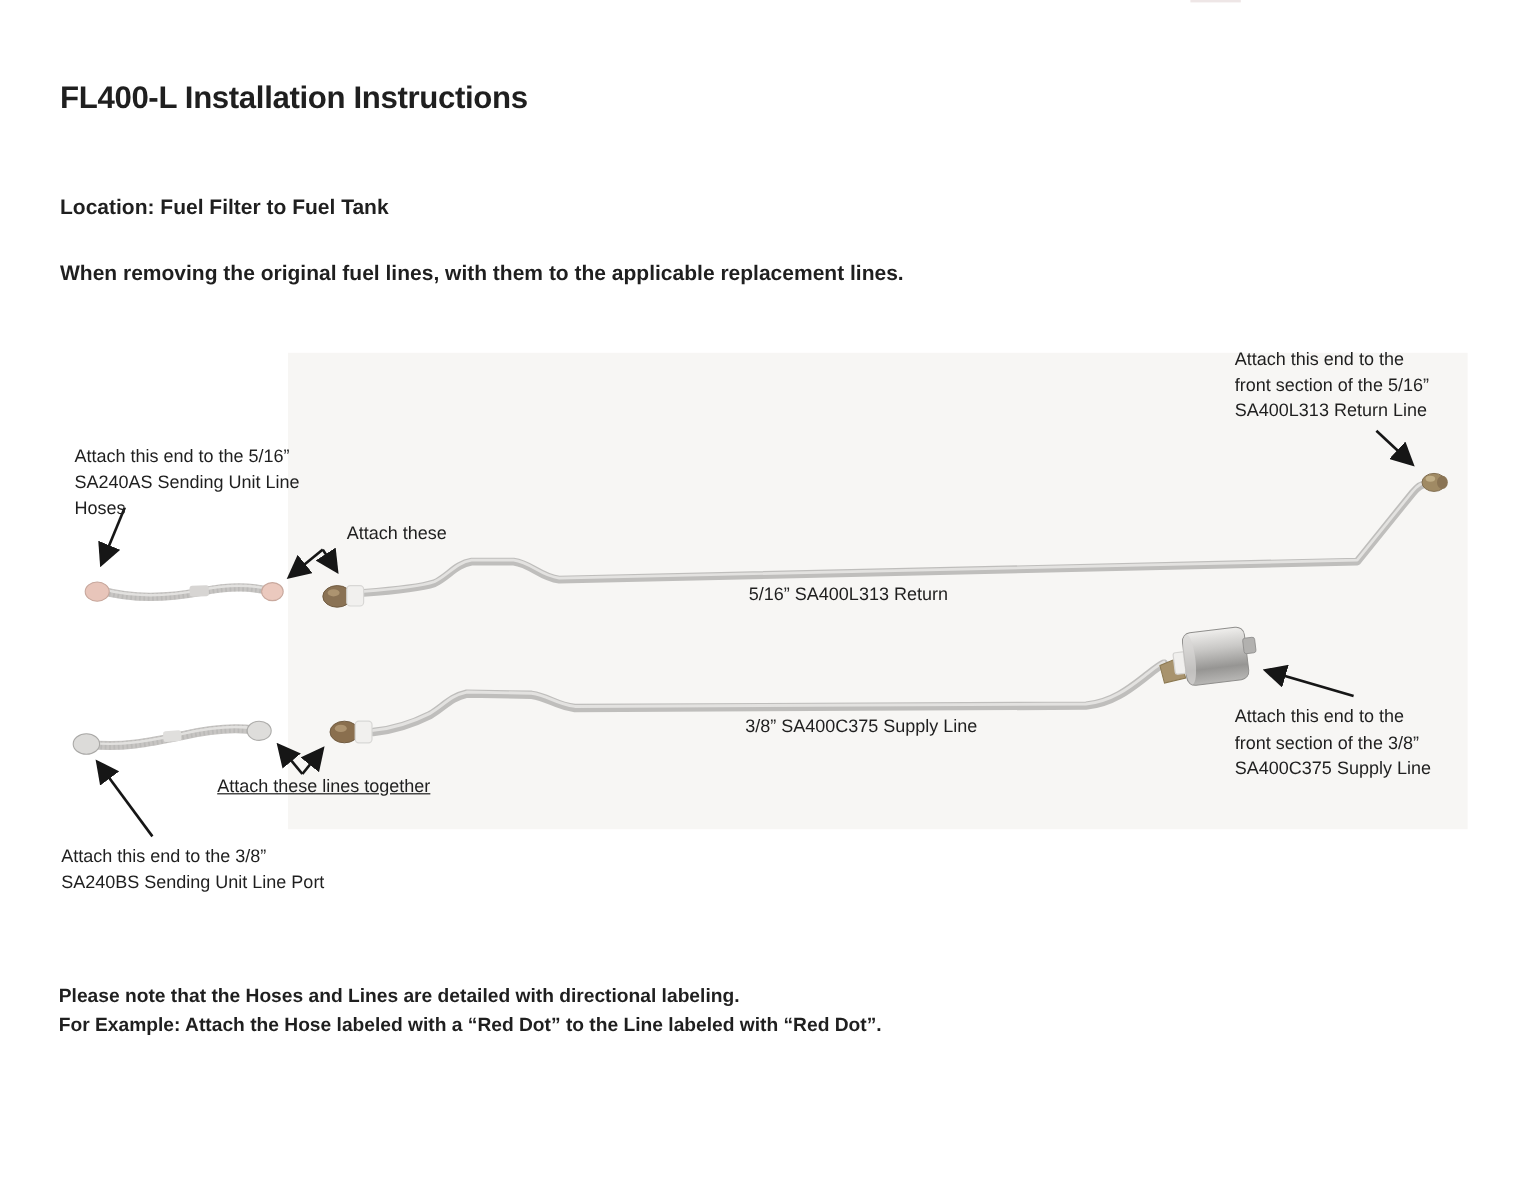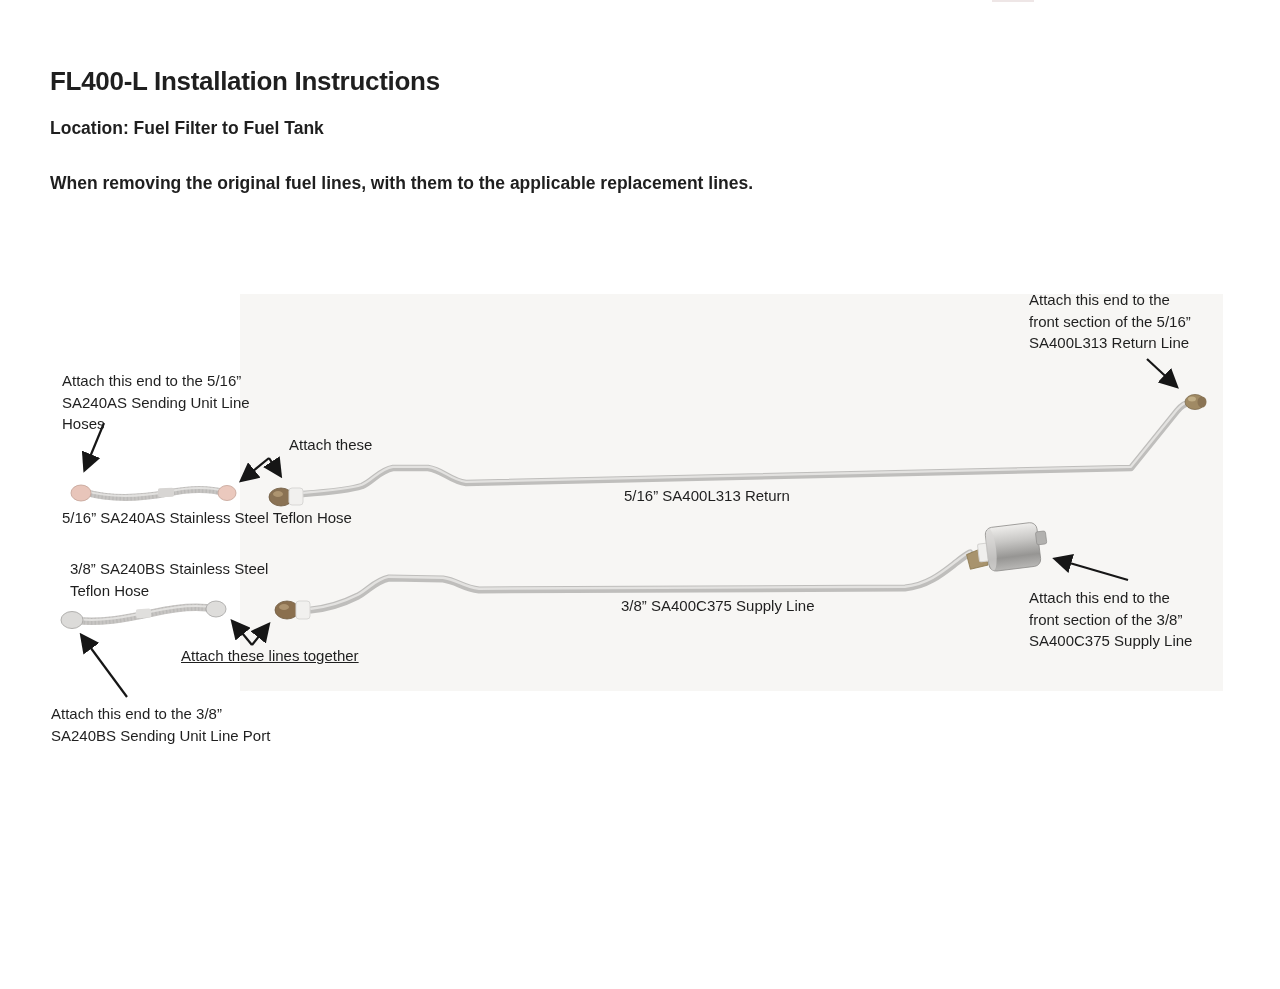--- a/index.html
+++ b/index.html
@@ -11,21 +11,21 @@
     position:relative;
     overflow:hidden;
   }
   .abs { position:absolute; }
   #text-layer { position:absolute; left:0; top:0; width:1103px; height:989px; z-index:2; }
   #diagram-svg { position:absolute; left:0; top:0; z-index:1; }
   .page-title {
     font-size:26px; font-weight:bold; letter-spacing:-0.3px; white-space:nowrap;
   }
   .subhead {
-    font-size:17.5px; font-weight:bold; white-space:nowrap;
+    font-size:17.5px; font-weight:bold; white-space:nowrap;margin-top:44px;
   }
   .note {
     font-size:15px; line-height:21.5px; white-space:nowrap;
   }
   .part-label {
     font-size:15px; line-height:21.5px; white-space:nowrap;
   }
   .footer-text {
     font-size:16px; font-weight:bold; line-height:24px; white-space:nowrap;
   }
@@ -127,38 +127,37 @@
   </div>
 
   <div class="abs note" style="left:62px; top:370px;">
     <div>Attach this end to the 5/16”</div>
     <div>SA240AS Sending Unit Line</div>
     <div>Hoses</div>
   </div>
 
   <div class="abs note" style="left:289px; top:434px;">Attach these</div>
 
-  <div class="abs part-label" style="left:62px; top:507px;">5/16” SA240AS Stainless Steel Teflon Hose</div>
 
   <div class="abs part-label" style="left:624px; top:485px;">5/16” SA400L313 Return</div>
 
-  <div class="abs part-label" style="left:70px; top:558px;">
-    <div>3/8” SA240BS Stainless Steel</div>
-    <div>Teflon Hose</div>
-  </div>
 
   <div class="abs note" style="left:181px; top:645px;text-decoration:underline;">Attach these lines together</div>
 
   <div class="abs part-label" style="left:621px; top:595px;">3/8” SA400C375 Supply Line</div>
 
   <div class="abs note" style="left:51px; top:703px;">
     <div>Attach this end to the 3/8”</div>
     <div>SA240BS Sending Unit Line Port</div>
   </div>
 
   <div class="abs note" style="left:1029px; top:587px;">
     <div>Attach this end to the</div>
     <div>front section of the 3/8”</div>
     <div>SA400C375 Supply Line</div>
   </div>
 
+  <div class="abs footer-text" style="left:49px; top:819px;">
+    <div>Please note that the Hoses and Lines are detailed with directional labeling.</div>
+    <div>For Example: Attach the Hose labeled with a “Red Dot” to the Line labeled with “Red Dot”.</div>
+  </div>
 
 </div>
 
 </body></html>

